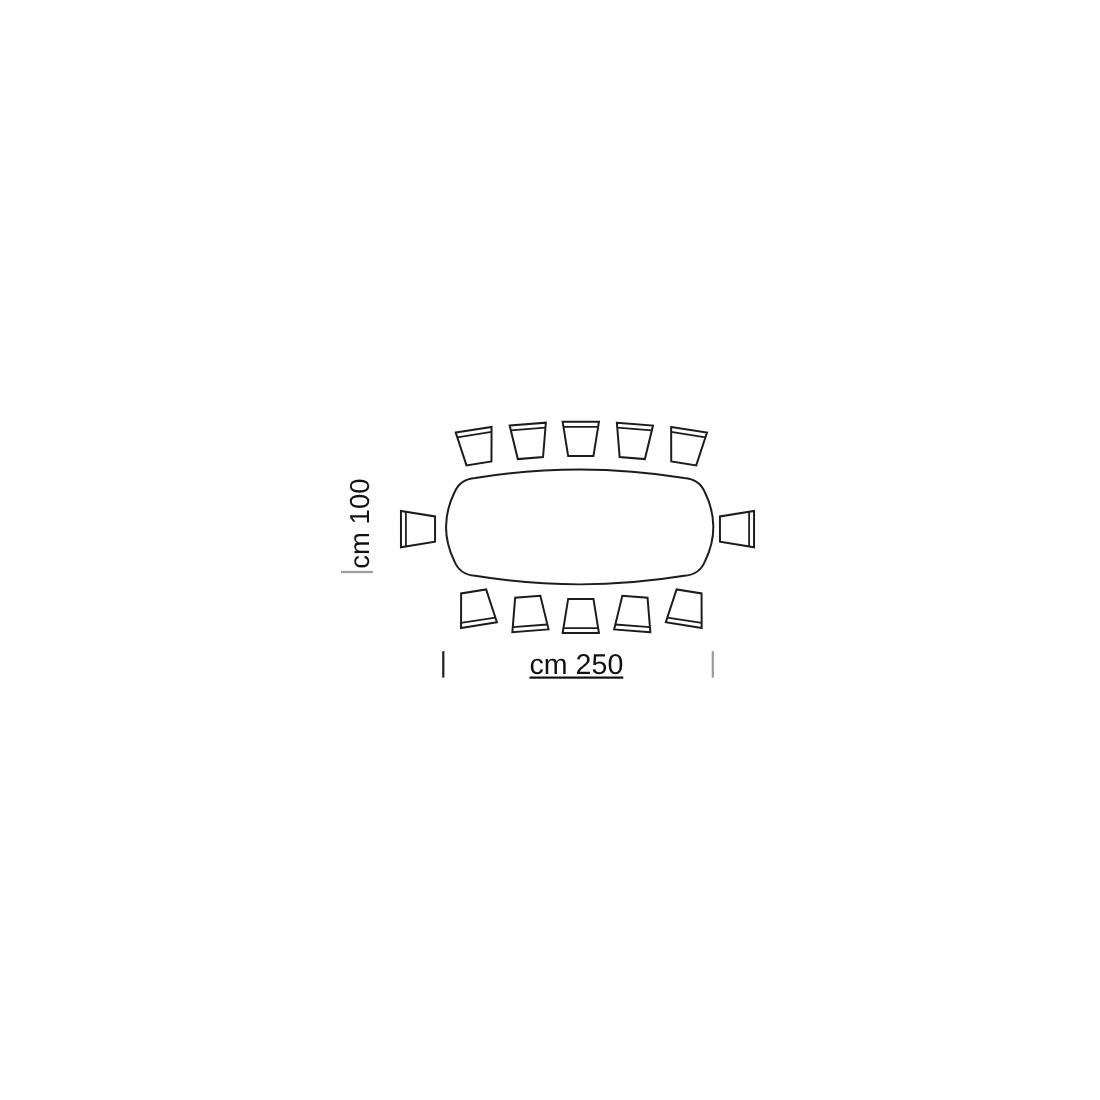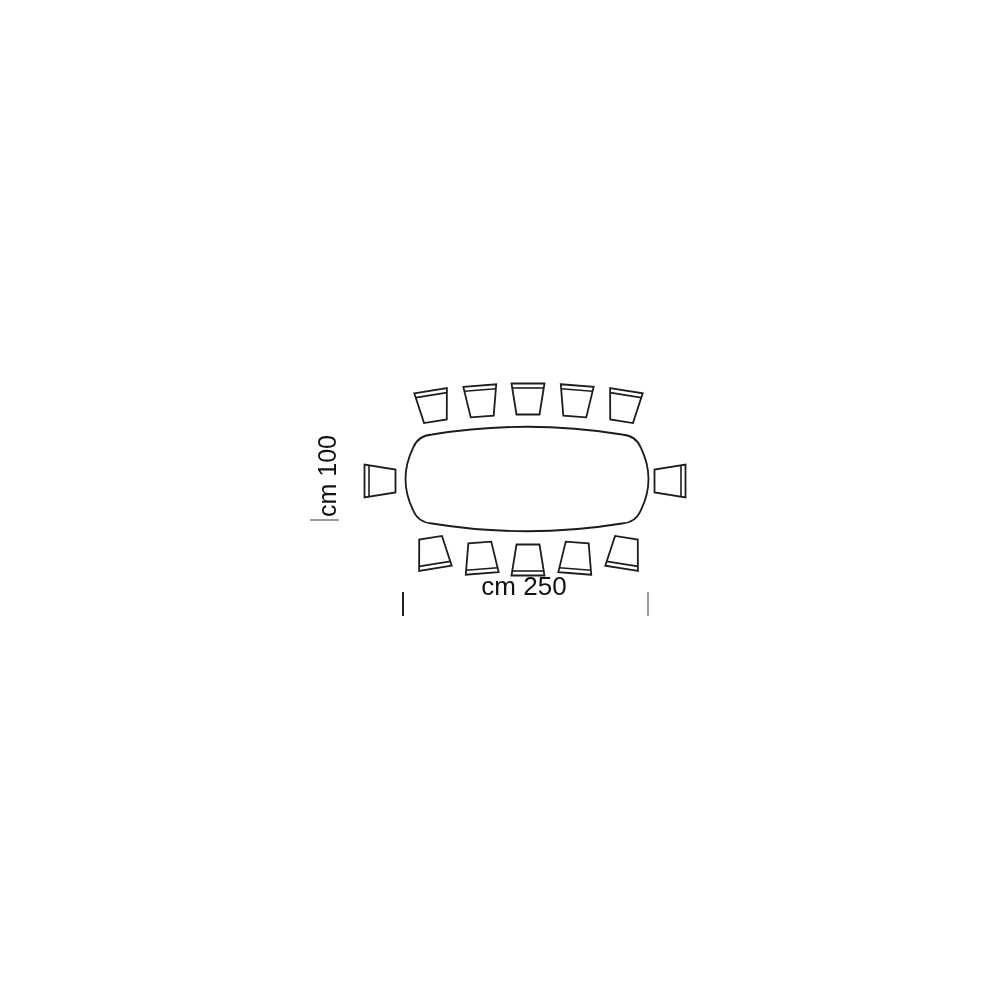--- a/index.html
+++ b/index.html
@@ -37,23 +37,24 @@
     white-space: nowrap;
     color: #111111;
   }
   #depth-label {
     left: 267px; top: 461px;
     width: 120px; height: 30px; line-height: 30px;
     font-size: 25px;
     transform: rotate(-90deg);
   }
   #width-label {
-    left: 424px; top: 571px;
+    left: 424px; top: 589px;
     width: 200px; height: 30px; line-height: 30px;
     font-size: 26px;
+    text-decoration: underline;
   }
 
   .tick { position: absolute; }
   #width-tick-left  { left: 402px; top: 592px; width: 2px;  height: 24px; background: #1f1f1f; }
   #width-tick-right { left: 647px; top: 592px; width: 2px;  height: 24px; background: #9b9b9b; }
   #depth-tick-bottom{ left: 310px; top: 519px; width: 29px; height: 2px;  background: #9b9b9b; }
 </style>
 </head>
 <body>
 

